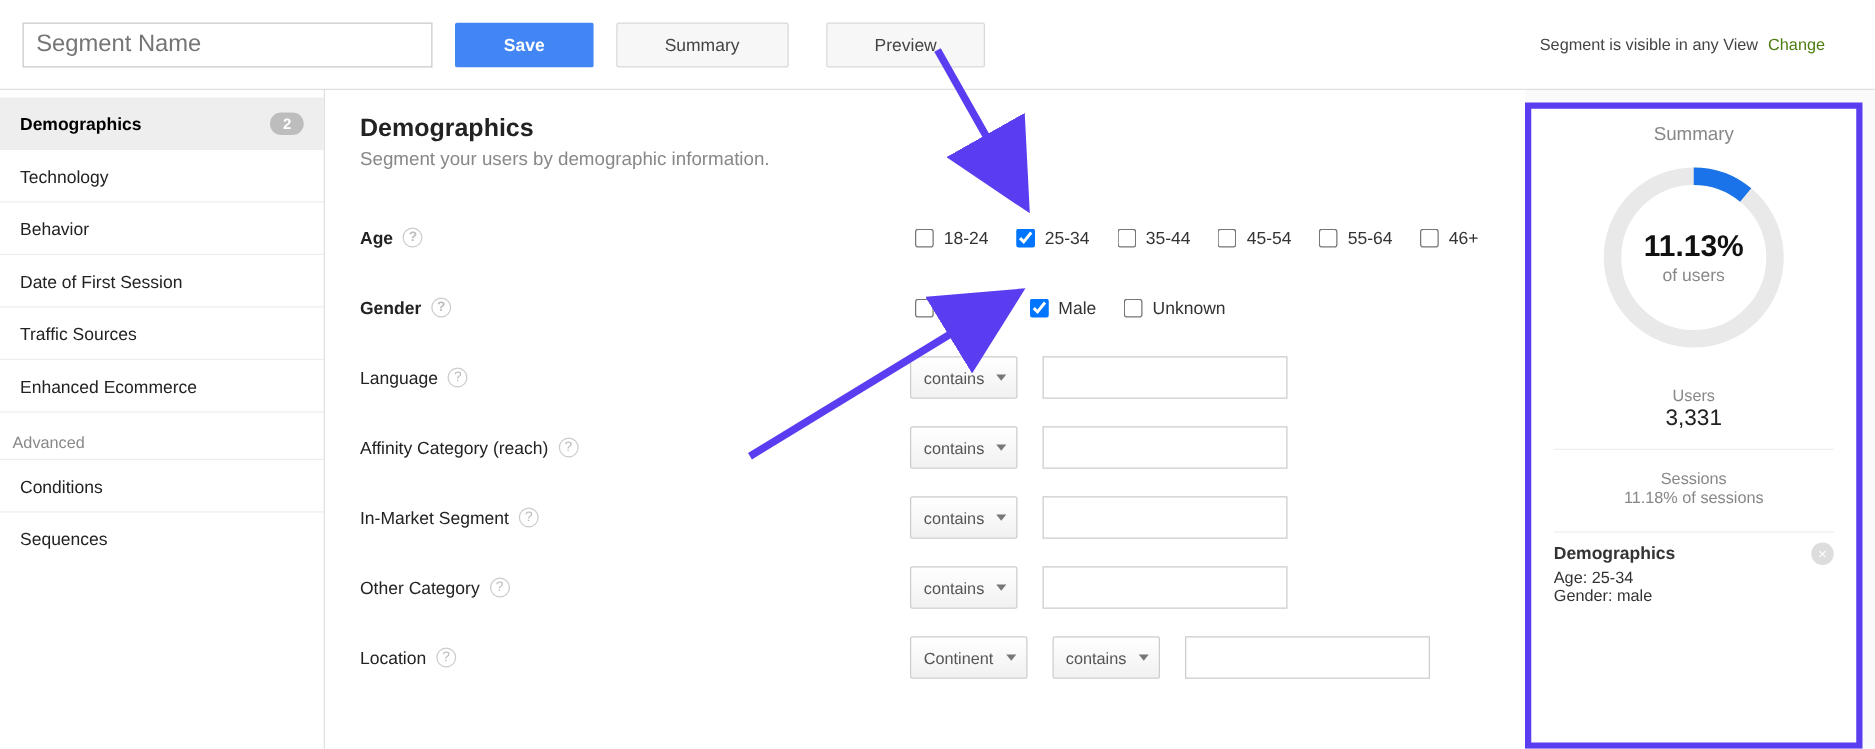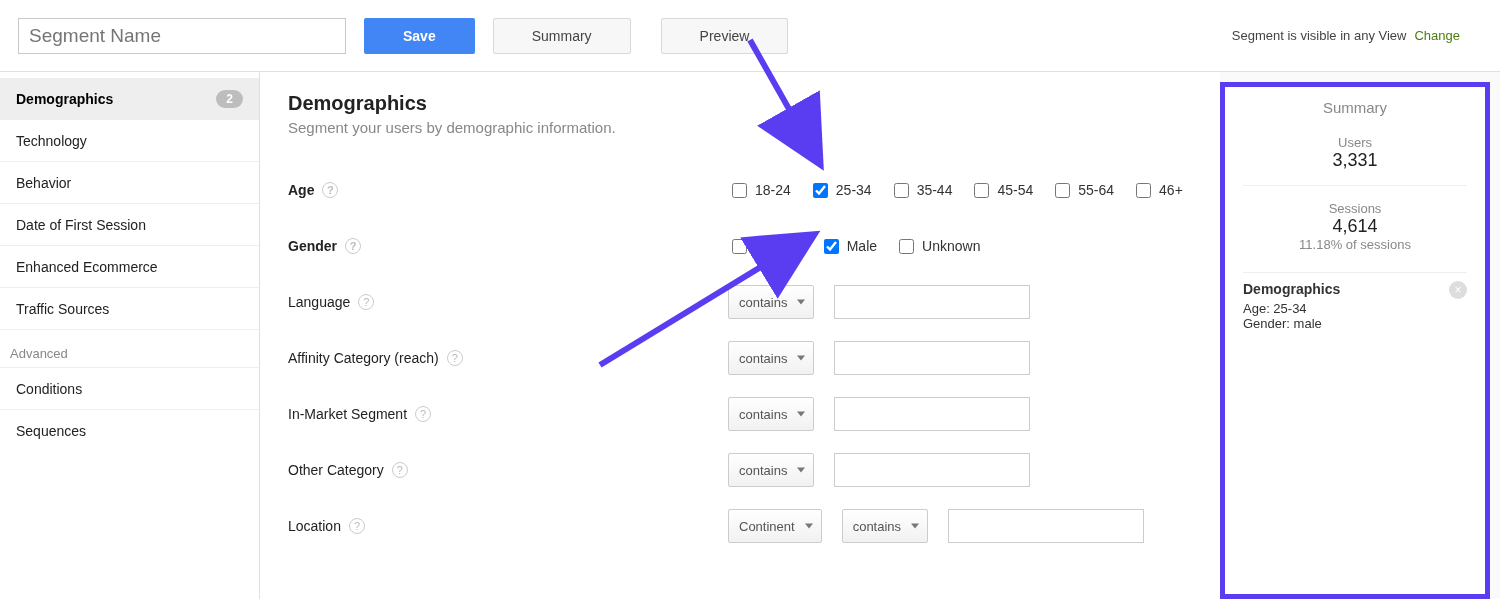--- a/index.html
+++ b/index.html
@@ -188,24 +188,24 @@
       <div class="side-item">
         <span>Technology</span>
       </div>
       <div class="side-item">
         <span>Behavior</span>
       </div>
       <div class="side-item">
         <span>Date of First Session</span>
       </div>
       <div class="side-item">
+        <span>Traffic Sources</span>
+      </div>
+      <div class="side-item">
         <span>Enhanced Ecommerce</span>
-      </div>
-      <div class="side-item">
-        <span>Traffic Sources</span>
       </div>
       <div class="side-section-label">Advanced</div>
       <div class="side-item">
         <span>Conditions</span>
       </div>
       <div class="side-item" style="border-bottom:none">
         <span>Sequences</span>
       </div>
     </div>
 
@@ -322,28 +322,37 @@
         <div class="select">
             <span>contains</span>
           </div>
         <input class="tinput wide" style="">
       </div>
 
     </div>
 
     <div class="summary-panel">
       <div class="title">Summary</div>
+      <div class="donut-wrap">
+        <svg width="160" height="160" viewBox="0 0 160 160">
+          <circle cx="80" cy="80" r="65" fill="none" stroke="#e9e9e9" stroke-width="14"></circle>
+          <circle cx="80" cy="80" r="65" fill="none" stroke="#1a73e8" stroke-width="14" stroke-dasharray="45 363" stroke-linecap="butt"></circle>
+        </svg>
+        <div class="donut-text">
+          <div class="pct">11.13%</div>
+          <div class="sub">of users</div>
+        </div>
+      </div>
       <div class="stat">
         <div class="k">Users</div>
         <div class="v">3,331</div>
       </div>
       <div class="divider"></div>
       <div class="stat small">
         <div class="k">Sessions</div>
-        <div class="v">4,614</div>
         <div class="k">11.18% of sessions</div>
       </div>
       <div class="filters">
         <span class="close">×</span>
         <div class="ft-title">Demographics</div>
         <div class="ft-line">Age: 25-34</div>
         <div class="ft-line">Gender: male</div>
       </div>
     </div>
   </div>

